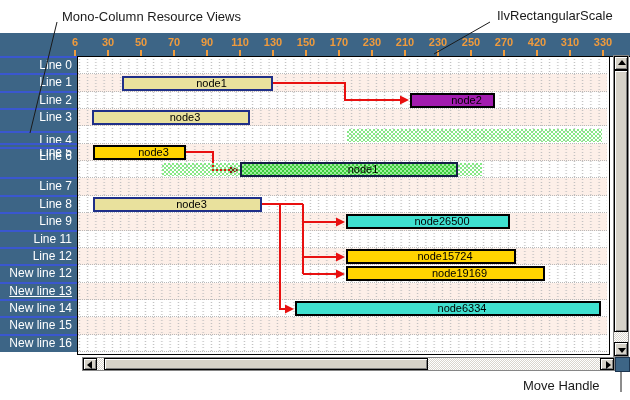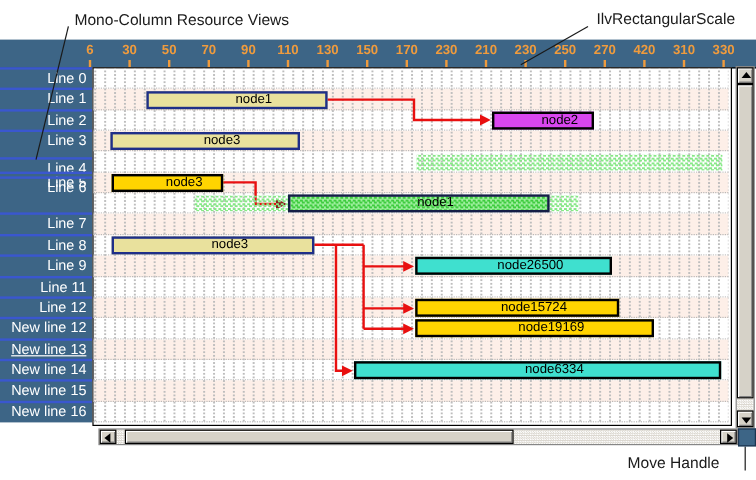--- a/index.html
+++ b/index.html
@@ -19,21 +19,21 @@
   .stripe{position:absolute;left:0;width:529px;box-sizing:border-box;border-bottom:1px dotted #b9b9b9;}
   .stripe.pink{background:#fdefe8;}
   #grid{position:absolute;left:0;top:0;width:529px;height:295px;
         background-image:radial-gradient(circle,#bdbdbd 0.8px,transparent 0.95px);
         background-size:8.25px 3px;background-position:5.5px 1px;}
   
   .bar{position:absolute;box-sizing:border-box;height:15px;border:2px solid #000;
        font-size:11px;line-height:11px;color:#000;text-align:center;overflow:hidden;z-index:5;padding-left:28px;}
   .fill-tan{background:#e9e19d;border-color:#1f2f88;}
   .fill-yellow{background:#ffd400;border-color:#000;}
-  .fill-orange{background:#d946ef;border-color:#000;}
+  .fill-orange{background:#a21caf;border-color:#000;}
   .fill-cyan{background:#3fe0cf;border-color:#000;}
   .fill-hatch-green{background:repeating-conic-gradient(#3ecc3e 0 25%,#9dee9d 0 50%);background-size:4px 4px;border-color:#141e46;}
   .fill-hatch-light{background:repeating-conic-gradient(#86e886 0 25%,rgba(255,255,255,0) 0 50%);background-size:4px 4px;border:none;height:13px;}
   
   svg.overlay{position:absolute;left:0;top:0;pointer-events:none;}
   
   .sb{position:absolute;background:repeating-conic-gradient(#ffffff 0 25%,#d9d5cd 0 50%);background-size:2px 2px;border:1px solid #868686;box-sizing:border-box;z-index:6;}
   .sb-btn,.sb-thumb{position:absolute;background:#d6d2c8;border:1px solid #000;box-sizing:border-box;
         box-shadow:inset 1px 1px 0 #ffffff,inset -1px -1px 0 #808080;}
   .tri{position:absolute;width:0;height:0;}

